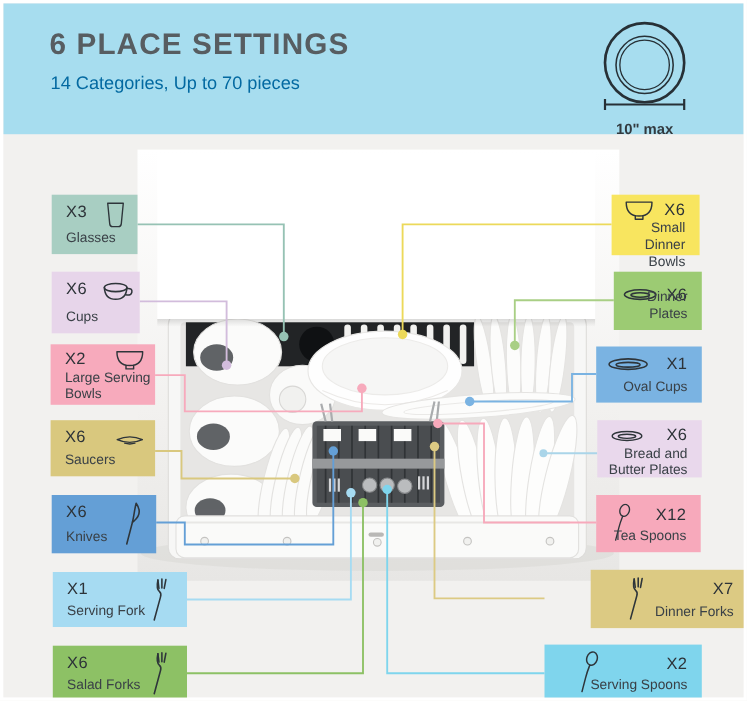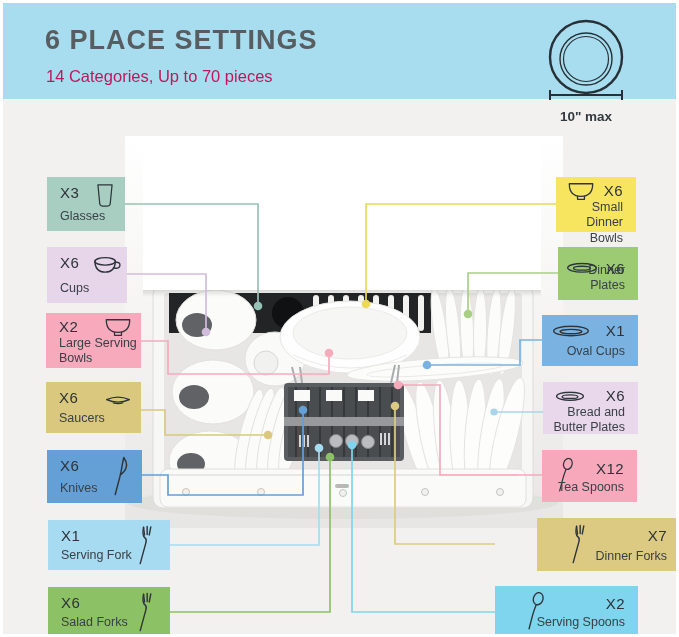--- a/index.html
+++ b/index.html
@@ -2,23 +2,23 @@
 <html><head>
 <meta charset="utf-8">
 <style>
   html,body{margin:0;padding:0;background:#fff;}
   #stage{
     position:relative;width:679px;height:637px;box-sizing:border-box;
     border:3px solid #ffffff;background:#f2f1ef;overflow:hidden;
     font-family:"Liberation Sans","DejaVu Sans",sans-serif;
   }
   
-  #header{position:absolute;left:0;top:0;right:0;height:96px;}
+  #header{position:absolute;left:0;top:0;right:0;height:119px;}
   #title{position:absolute;left:42px;top:22px;font-size:27px;font-weight:700;letter-spacing:1px;color:#575d61;}
-  #subtitle{position:absolute;left:43px;top:64px;font-size:16.5px;color:#be185d;}
+  #subtitle{position:absolute;left:43px;top:64px;font-size:16.5px;color:#0369a1;}
   #gauge{position:absolute;right:38px;top:14px;width:104px;text-align:center;color:#323a3f;}
   #gauge .glabel{font-size:13.5px;font-weight:700;margin-top:2px;}
   
   .tag{position:absolute;z-index:4;}
   .tag .count{position:absolute;top:7px;font-size:15px;font-weight:400;letter-spacing:.4px;color:#2d3338;}
   .tag .label{position:absolute;bottom:7px;font-size:12.5px;line-height:1.22;color:#3a4147;}
   .tag.leftside .count{left:13px}
   .tag.leftside .label{left:13px;right:2px}
   .tag.leftside .icon{position:absolute;right:10px;top:6px}
   .tag.rightside .count{right:13px}

